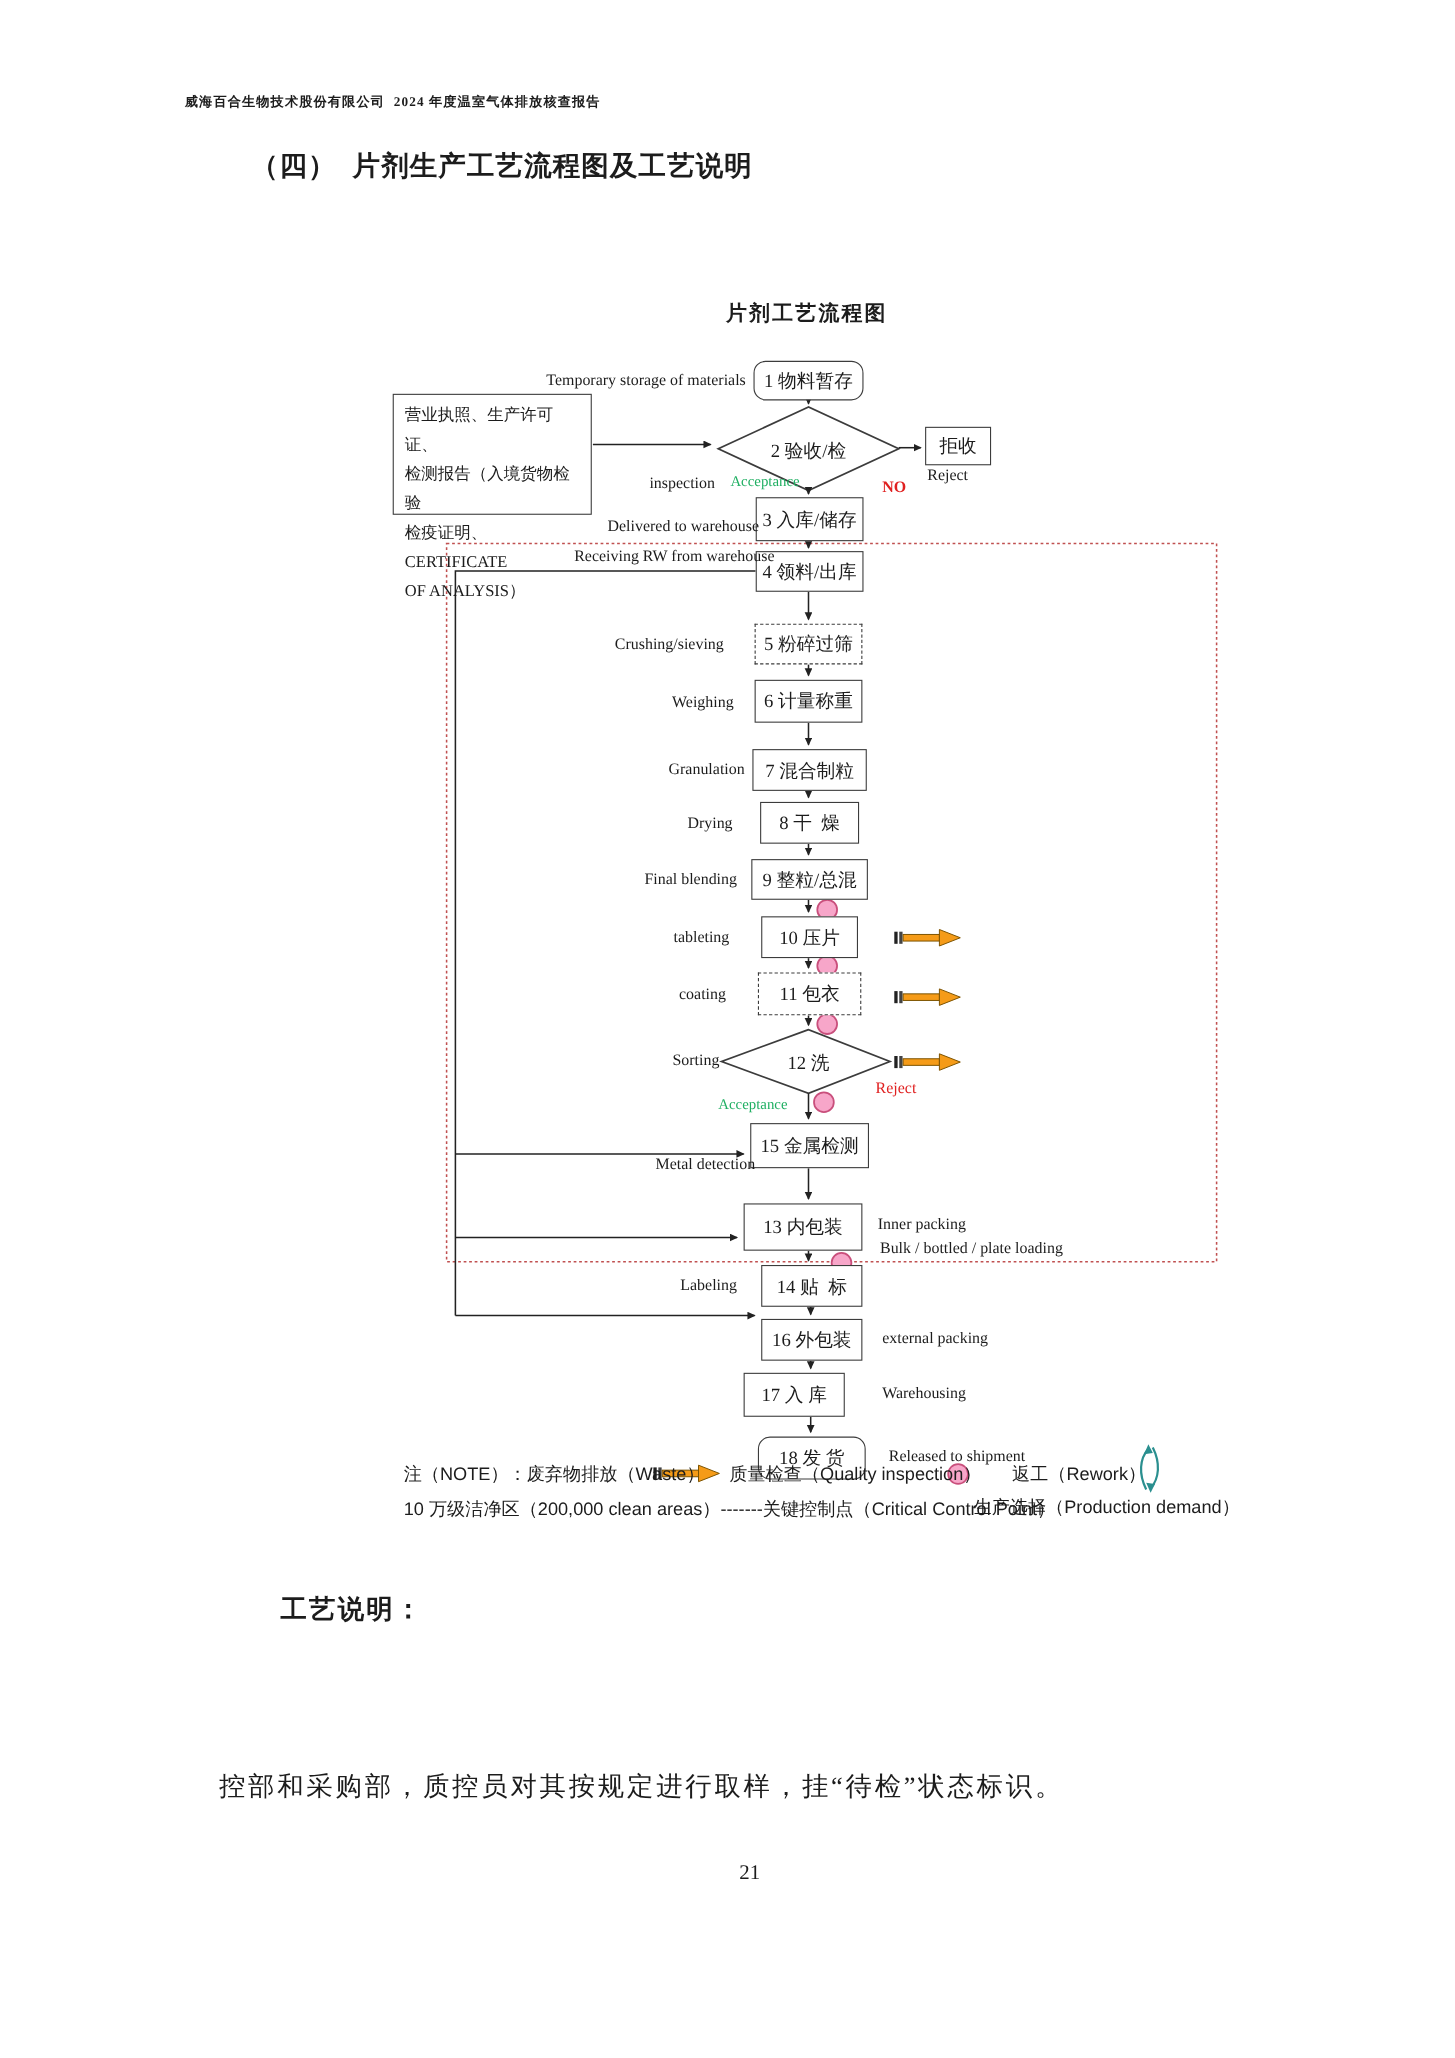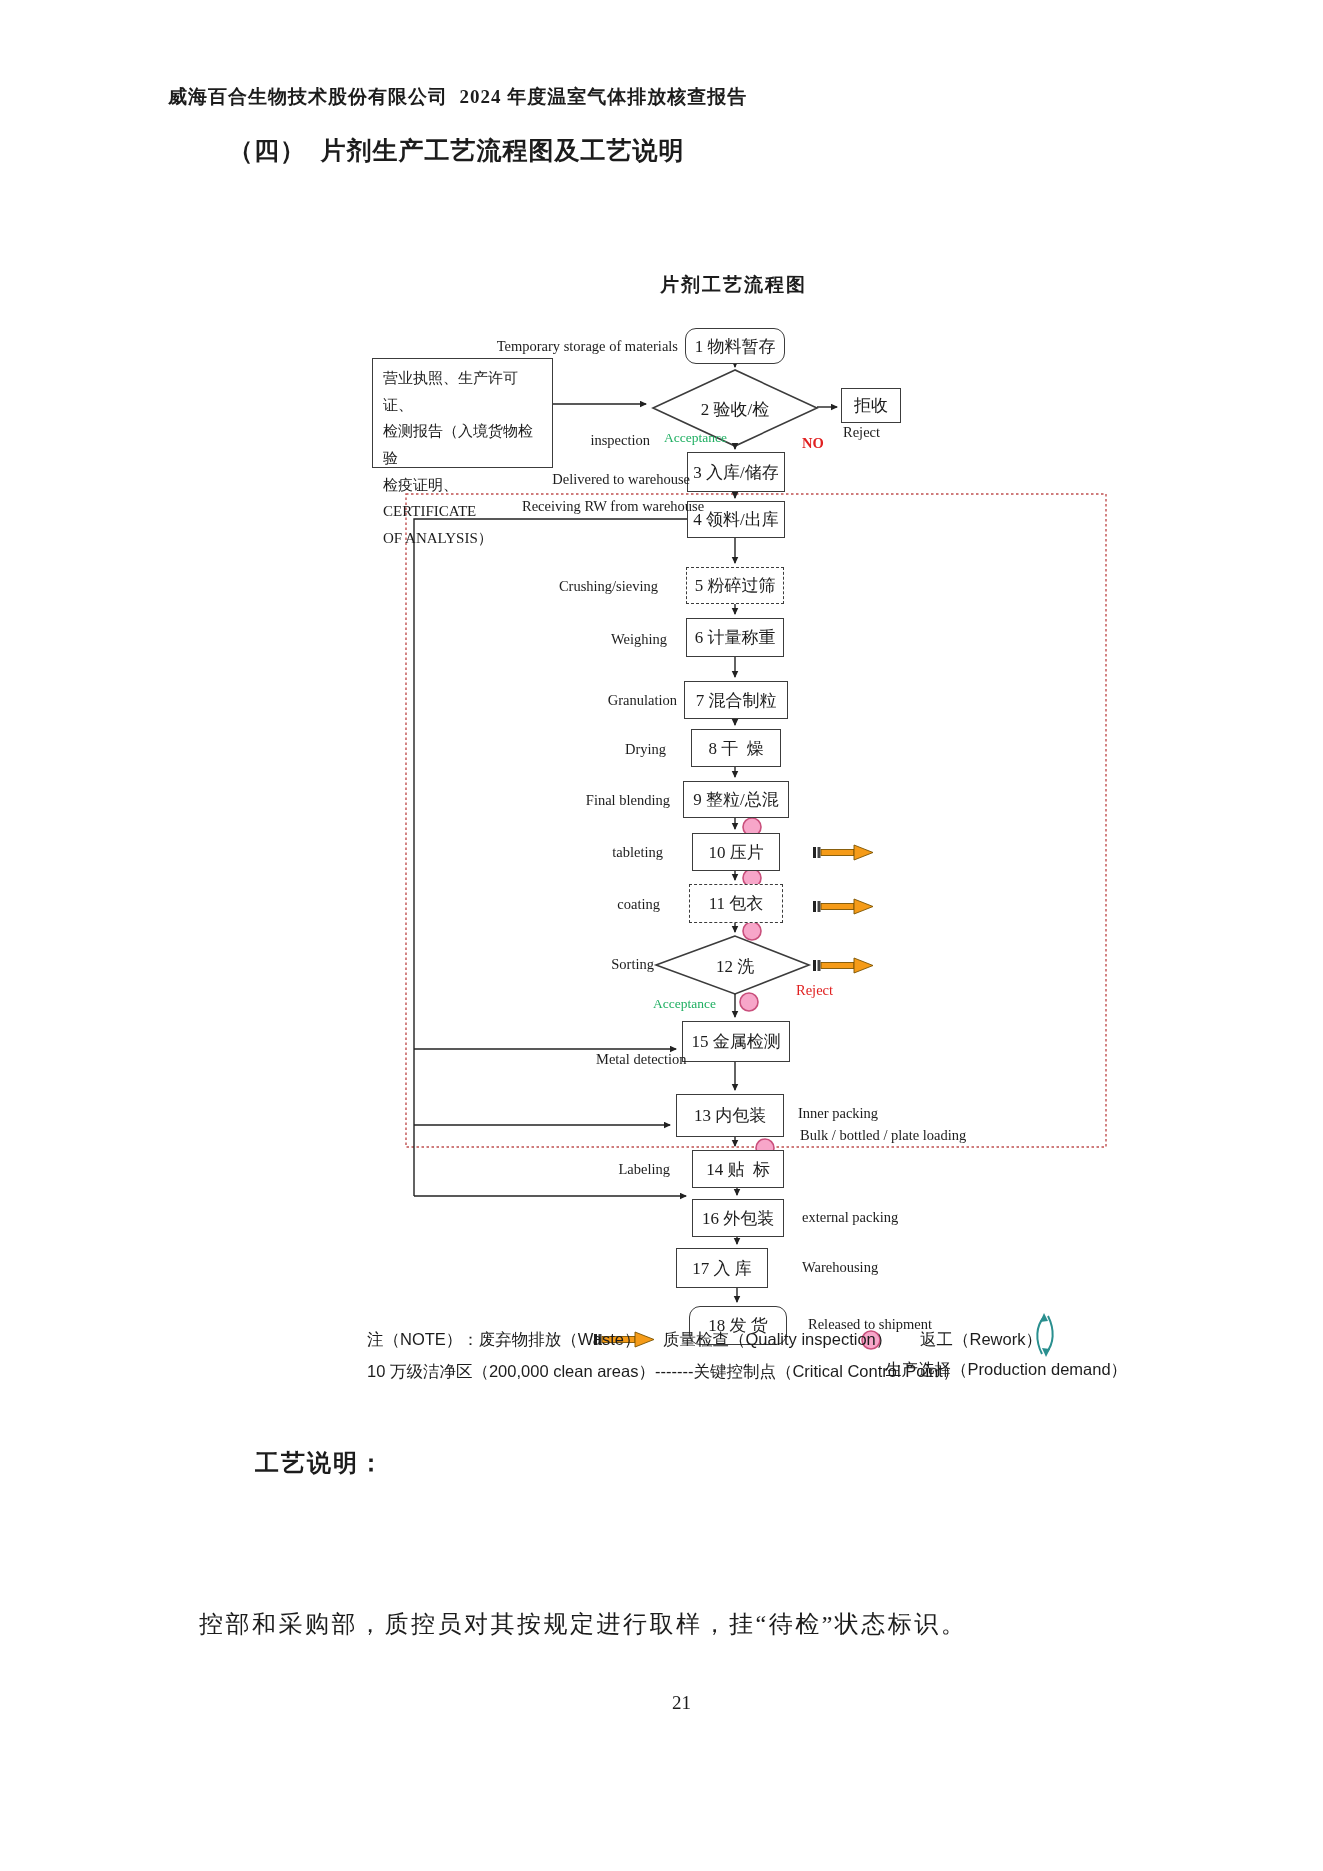--- a/index.html
+++ b/index.html
@@ -1,28 +1,28 @@
 <!DOCTYPE html>
 <html><head>
 <meta charset="utf-8">
 <style>
   html,body{margin:0;padding:0;background:#e8e8e8;}
   .page{position:relative;width:1323px;height:1871px;background:#ffffff;margin:0 auto;
         font-family:"Liberation Serif","DejaVu Serif",serif;color:#1c1c1c;overflow:hidden;}
   .abs{position:absolute;white-space:pre;}
-  .hdr{font-size:19px;font-weight:bold;letter-spacing:1px;}
+  .hdr{font-size:12px;font-weight:bold;letter-spacing:1px;}
   .sect{font-size:25px;font-weight:bold;letter-spacing:1px;}
   .ctitle{font-size:19px;font-weight:bold;letter-spacing:2px;}
   .fbox{position:absolute;border:1.6px solid #3c3c3c;background:#fff;display:flex;
         align-items:center;justify-content:center;font-size:17px;white-space:pre;
         box-sizing:border-box;z-index:3;}
   .fbox.dashed{border-style:dashed;}
   .fbox.round{border-radius:11px;}
   .docbox{position:absolute;border:1.6px solid #3c3c3c;background:#fff;box-sizing:border-box;
-        font-size:15px;line-height:1.78;padding:6px 8px 4px 10px;z-index:3;margin-left:15px;}
+        font-size:15px;line-height:1.78;padding:6px 8px 4px 10px;z-index:3;}
   .dtext{position:absolute;text-align:center;font-size:17px;white-space:pre;z-index:4;}
   .elabel{position:absolute;font-size:14.5px;white-space:pre;z-index:4;}
   .right{text-align:right;}
   .red{color:#e02020;}
   .green{color:#1faf62;}
   .note{position:absolute;font-family:"Liberation Sans","DejaVu Sans",sans-serif;
         font-size:16.5px;white-space:pre;z-index:4;}
   .body-line{position:absolute;font-size:24px;letter-spacing:2.5px;white-space:pre;}
   .body-head{position:absolute;font-size:24px;font-weight:bold;letter-spacing:2px;white-space:pre;}
   .pageno{position:absolute;font-size:19px;}

